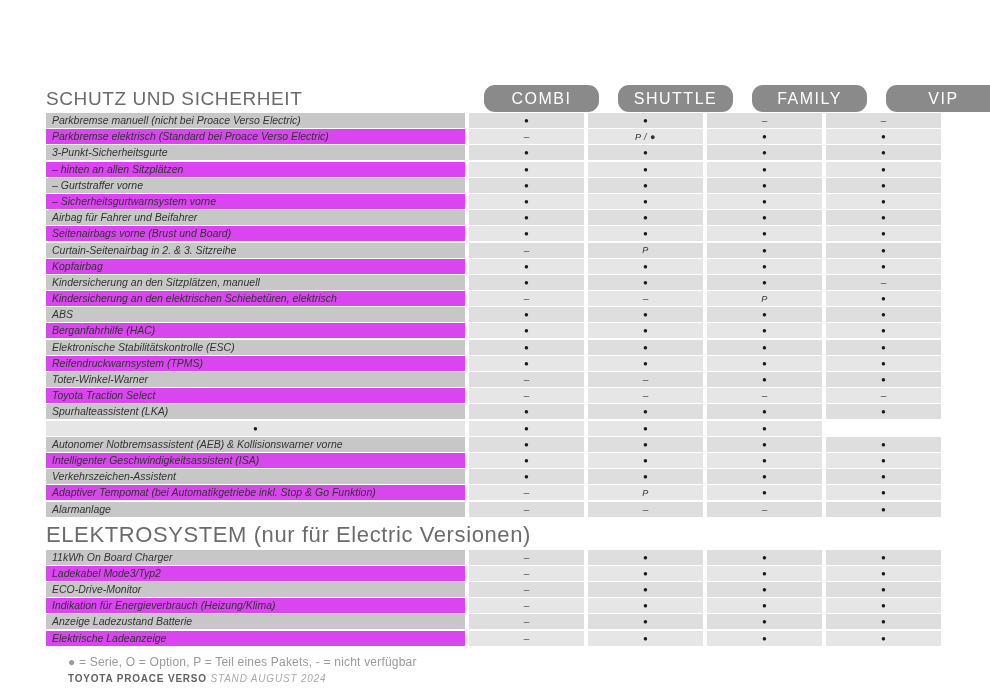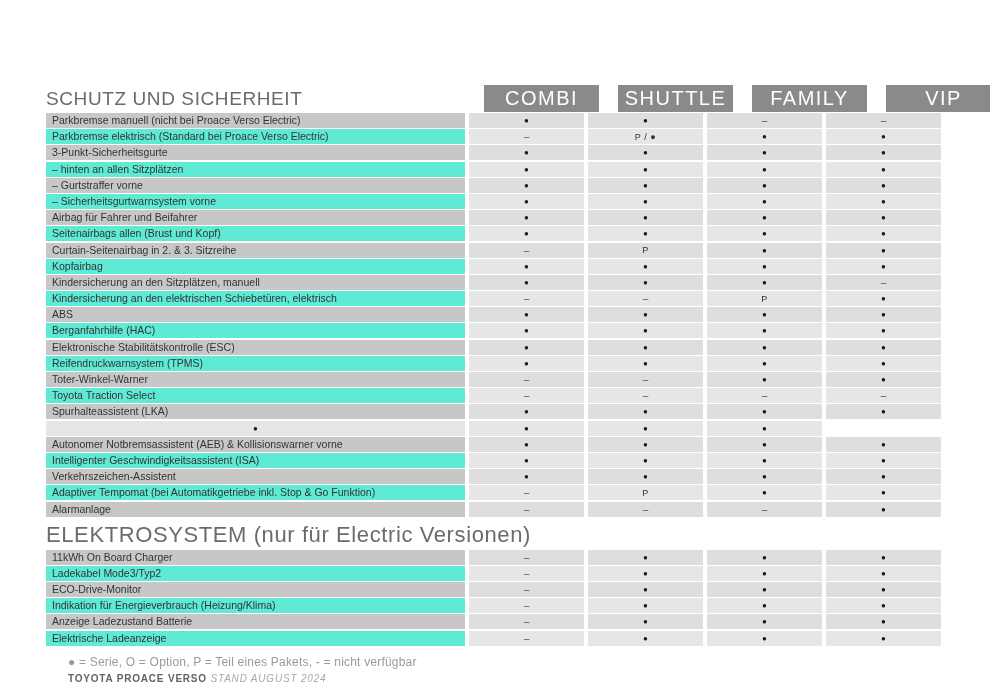--- a/index.html
+++ b/index.html
@@ -20,30 +20,30 @@
 
   .header-row { height: 27px; margin-bottom: 1px; gap: 19px; }
   .title-cell {
     display: flex; align-items: center;
     font-size: 19px; color: #6b6b6b; letter-spacing: 0.6px;
     white-space: nowrap;
   }
   .col-head {
     background: #8a8a8a; color: #ffffff;
     display: flex; align-items: center; justify-content: center;
-    font-size: 20px; letter-spacing: 1.5px;
-  }
-
-  .row { height: 15px; margin-bottom: 1.2px; }
+    font-size: 16px; letter-spacing: 1.5px; border-radius: 11px;
+  }
+
+  .row { height: 15px; margin-bottom: 1.2px; font-style: italic; }
   .label-cell {
     font-size: 10.5px; color: #333333; line-height: 15px;
     padding-left: 6px; white-space: nowrap; overflow: hidden;
   }
   .row.even .label-cell { background: #c7c7c7; }
-  .row.odd  .label-cell { background: #5eead4; }
+  .row.odd  .label-cell { background: #d946ef; }
   .row.even .value-cell { background: #dedede; }
   .row.odd  .value-cell { background: #e6e6e6; }
 
   .value-cell { display: flex; align-items: center; justify-content: center; }
   .value-cell.dot    { font-size: 8px;  color: #1a1a1a; }
   .value-cell.dash   { font-size: 10px; color: #555555; }
   .value-cell.letter { font-size: 9px;  color: #333333; letter-spacing: 0.5px; }
 
   .section-head {
     height: 32px; box-sizing: border-box;
@@ -117,21 +117,21 @@
           <div class="value-cell dot">●</div>
         </div>
         <div class="grid-row row even">
           <div class="label-cell">Airbag für Fahrer und Beifahrer</div>
           <div class="value-cell dot">●</div>
           <div class="value-cell dot">●</div>
           <div class="value-cell dot">●</div>
           <div class="value-cell dot">●</div>
         </div>
         <div class="grid-row row odd">
-          <div class="label-cell">Seitenairbags allen (Brust und Kopf)</div>
+          <div class="label-cell">Seitenairbags vorne (Brust und Board)</div>
           <div class="value-cell dot">●</div>
           <div class="value-cell dot">●</div>
           <div class="value-cell dot">●</div>
           <div class="value-cell dot">●</div>
         </div>
         <div class="grid-row row even">
           <div class="label-cell">Curtain-Seitenairbag in 2. &amp; 3. Sitzreihe</div>
           <div class="value-cell dash">–</div>
           <div class="value-cell letter">P</div>
           <div class="value-cell dot">●</div>

